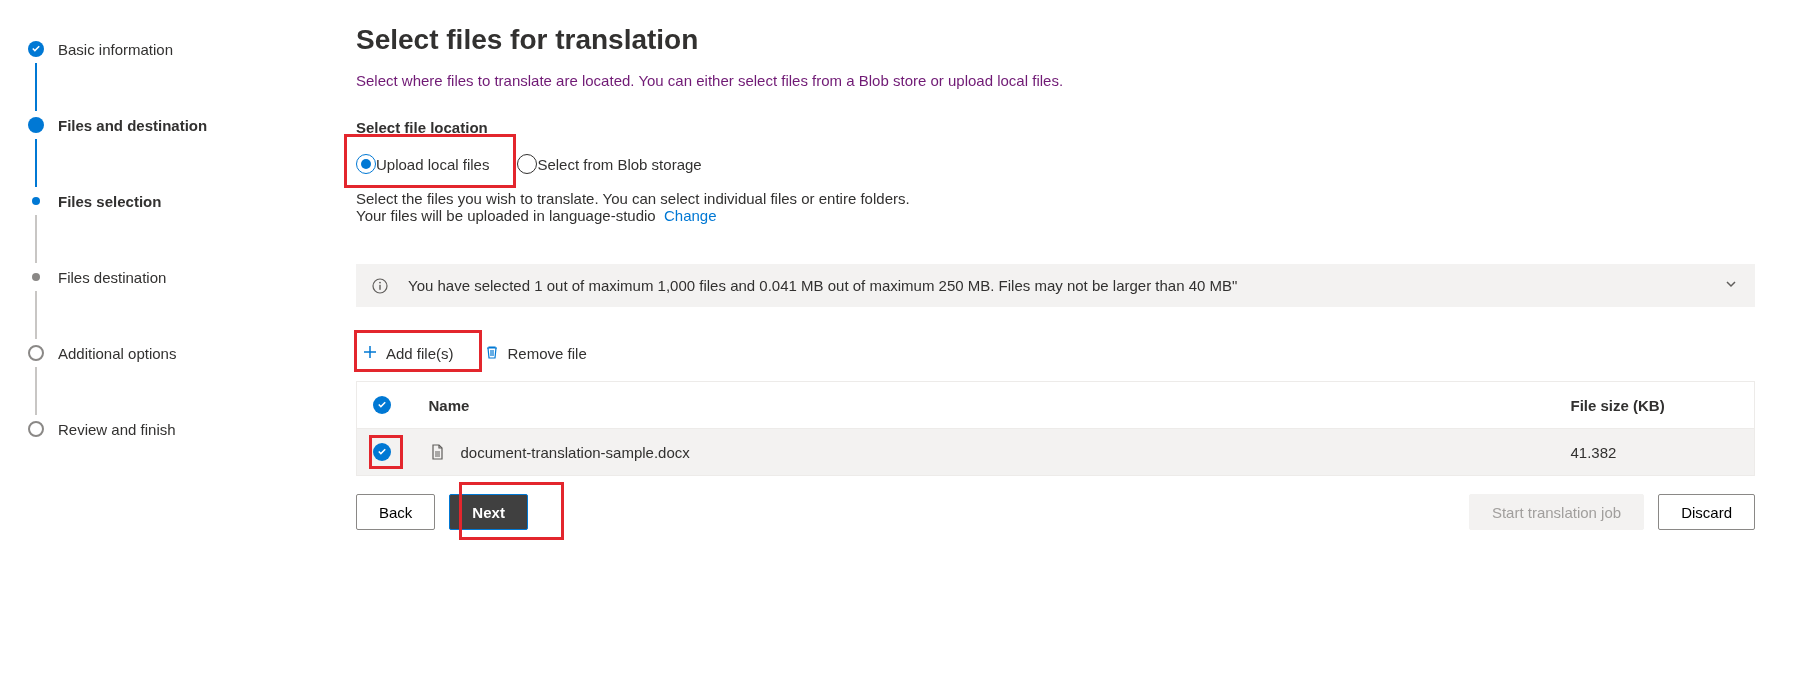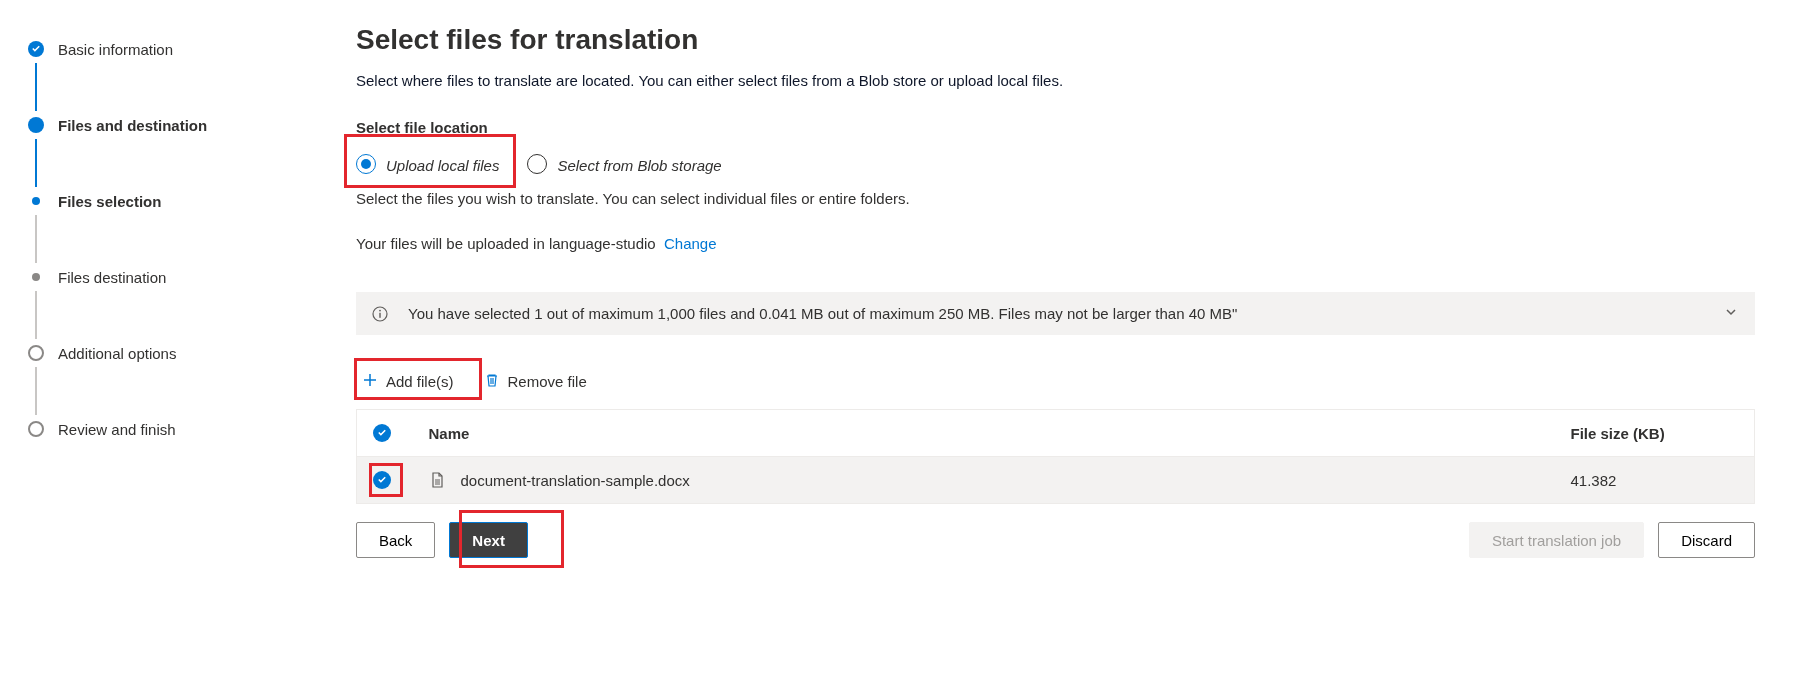--- a/index.html
+++ b/index.html
@@ -77,55 +77,52 @@
     padding: 24px 40px 0 56px;
     position: relative;
   }
   h1 {
     font-size: 28px;
     font-weight: 600;
     margin: 0 0 16px 0;
   }
   .subtitle {
     font-size: 15px;
-    color: #0f172a;
+    color: #701a75;
     margin-bottom: 30px;
   }
   .section-label {
     font-size: 15px;
     font-weight: 600;
     margin-bottom: 18px;
   }
   .radio-row {
     display: flex;
     gap: 28px;
     align-items: center;
     margin-bottom: 16px;
   }
   .radio-opt {
     display: flex;
-    align-items: flex-end;
-    gap: 10px;
+    align-items: center;
     cursor: pointer;
-    font-style: italic;
   }
   .radio-circle {
     width: 20px; height: 20px;
     border-radius: 50%;
     border: 1.5px solid #323130;
     display: flex; align-items: center; justify-content: center;
   }
   .radio-circle.selected { border-color: #0078d4; }
   .radio-dot {
     width: 10px; height: 10px; border-radius: 50%; background: #0078d4;
   }
   .radio-text { font-size: 15px; }
   .desc {
     font-size: 15px;
-    margin-bottom: 28px;
   }
   .upload-line {
     font-size: 15px;
     margin-bottom: 40px;
   }
   .link { color: #0078d4; cursor: pointer; }
 
   .info-bar {
     background: #f3f2f1;
     padding: 12px 16px;

